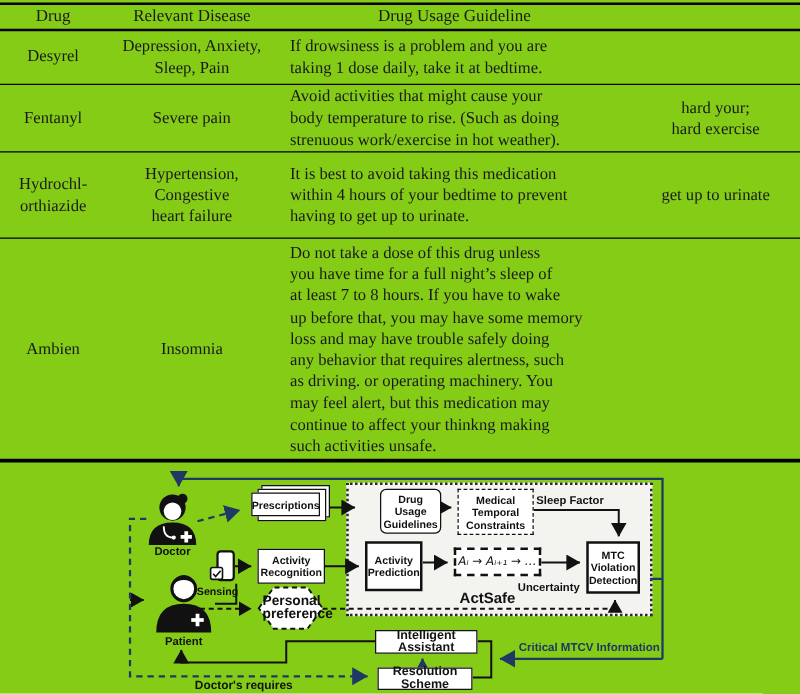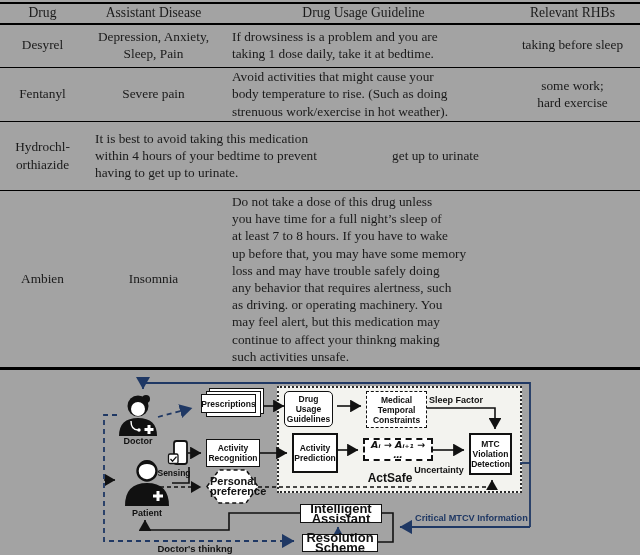--- a/index.html
+++ b/index.html
@@ -1,16 +1,16 @@
 <!DOCTYPE html>
 <html><head>
 <meta charset="utf-8">
 <style>
   html,body{margin:0;padding:0;background:#fff}
-  #app{position:relative;width:640px;height:555px;overflow:hidden;background:#a3a3a3;
+  #app{position:relative;width:640px;height:555px;overflow:hidden;background:#84cc16;
        font-family:"Liberation Serif",serif;color:#1a1a1a}
   .rule{position:absolute;left:0;width:640px;background:#000}
   .trow{position:absolute;left:0;width:640px;display:flex}
   .cell{display:flex;align-items:center;white-space:pre-line;font-size:13.3px;line-height:17.2px}
   .c1{width:85px;justify-content:center;text-align:center}
   .c2{width:137px;justify-content:center;text-align:center}
   .c3{width:283px;padding-left:10px;box-sizing:border-box;text-align:left}
   .c4{width:135px;justify-content:center;text-align:center}
   .hdr .cell{font-size:13.6px}
   .hdr .c3{justify-content:center;text-align:center;padding-left:0}
@@ -20,67 +20,68 @@
   #actsafe-region{position:absolute;left:277px;top:16px;width:245px;height:107px;
            border:2px dotted #2a2a2a;background:#f3f3ef;box-sizing:border-box}
   #wires{position:absolute;left:0;top:0;pointer-events:none}
   .box{position:absolute;background:#fff;border:1.5px solid #111;box-sizing:border-box;
        display:flex;align-items:center;justify-content:center;text-align:center;
        white-space:pre-line;font-weight:600;font-size:8.5px;line-height:10px;color:#111}
   .rounded{border-radius:5px;border-width:1.6px}
   .dashedbox{border-style:dashed;border-width:1.6px}
   .thick{border-width:2px}
   .formula{border-style:dashed;border-width:2.2px;font-style:italic;
-           font-family:"DejaVu Sans",sans-serif;font-weight:700;font-size:9.5px}
-  .wide{font-size:13px}
+           font-family:"DejaVu Sans",sans-serif;font-weight:400;font-size:9.5px}
+  .wide{font-size:10px}
   .lbl{position:absolute;font-size:9px;font-weight:600;color:#111;text-align:center;white-space:nowrap}
   .navytxt{color:#1f3864}
 </style>
 </head>
 <body>
 
 <div id="app">
 
   <div>
     <div class="rule" style="top:2px;height:2px"></div>
     <div class="rule" style="top:23px;height:1.6px"></div>
     <div class="rule" style="top:67px;height:1px"></div>
     <div class="rule" style="top:121px;height:1px"></div>
     <div class="rule" style="top:190px;height:1px"></div>
     <div class="rule" style="top:367px;height:3px"></div>
 
     <div class="trow hdr" style="top:2px;height:21px">
       <div class="cell c1">Drug</div>
-      <div class="cell c2">Assistant Disease</div>
+      <div class="cell c2">Relevant Disease</div>
       <div class="cell c3">Drug Usage Guideline</div>
-      <div class="cell c4">Relevant RHBs</div>
     </div>
 
     <div class="trow" style="top:23px;height:44px">
       <div class="cell c1">Desyrel</div>
       <div class="cell c2">Depression, Anxiety,
 Sleep, Pain</div>
       <div class="cell c3">If drowsiness is a problem and you are
 taking 1 dose daily, take it at bedtime.</div>
-      <div class="cell c4">taking before sleep</div>
     </div>
 
     <div class="trow" style="top:67px;height:54px">
       <div class="cell c1">Fentanyl</div>
       <div class="cell c2">Severe pain</div>
       <div class="cell c3">Avoid activities that might cause your
 body temperature to rise. (Such as doing
 strenuous work/exercise in hot weather).</div>
-      <div class="cell c4">some work;
+      <div class="cell c4">hard your;
 hard exercise</div>
     </div>
 
     <div class="trow" style="top:121px;height:69px">
       <div class="cell c1">Hydrochl-
 orthiazide</div>
+      <div class="cell c2">Hypertension,
+Congestive
+heart failure</div>
       <div class="cell c3">It is best to avoid taking this medication
 within 4 hours of your bedtime to prevent
 having to get up to urinate.</div>
       <div class="cell c4">get up to urinate</div>
     </div>
 
     <div class="trow" style="top:190px;height:178px">
       <div class="cell c1">Ambien</div>
       <div class="cell c2">Insomnia</div>
       <div class="cell c3">Do not take a dose of this drug unless
@@ -166,21 +167,21 @@
         <rect x="174" y="71" width="13" height="23" rx="2.5" fill="#fff" stroke="#111" stroke-width="1.8"></rect>
         <rect x="168.5" y="84" width="9.5" height="9.5" rx="1.5" fill="#fff" stroke="#111" stroke-width="1.3"></rect>
         <path d="M170.5 89 l2 2.2 l4 -4.6" stroke="#111" stroke-width="1.3" fill="none"></path>
       </g>
     </svg>
 
     <div class="box" style="left:209px;top:18px;width:55px;height:26px"></div>
     <div class="box" style="left:206px;top:21px;width:55px;height:26px"></div>
     <div class="box" style="left:201px;top:24px;width:55px;height:19px">Prescriptions</div>
 
-    <div class="box rounded" style="left:284px;top:21px;width:49px;height:36px">Drug Usage
+    <div class="box rounded" style="left:304px;top:21px;width:49px;height:36px">Drug Usage
 Guidelines</div>
 
     <div class="box dashedbox" style="left:366px;top:21px;width:61px;height:37px">Medical
 Temporal
 Constraints</div>
 
     <div class="box" style="left:206px;top:69px;width:54px;height:28px">Activity
 Recognition</div>
 
     <div class="box thick" style="left:292px;top:63px;width:46px;height:40px">Activity
@@ -199,15 +200,15 @@
     <div class="lbl" style="left:210px;top:106px;width:44px;font-size:11px;line-height:10px;white-space:pre-line">Personal
 preference</div>
 
     <div class="lbl" style="left:114px;top:66px;width:48px">Doctor</div>
     <div class="lbl" style="left:123px;top:138px;width:48px">Patient</div>
     <div class="lbl" style="left:154px;top:98px;width:40px;font-size:8.5px">Sensing</div>
     <div class="lbl" style="left:429px;top:25px;width:52px">Sleep Factor</div>
     <div class="lbl" style="left:412px;top:95px;width:54px">Uncertainty</div>
     <div class="lbl" style="left:364px;top:101px;width:52px;font-size:12px;font-weight:700">ActSafe</div>
     <div class="lbl navytxt" style="left:415px;top:143px;width:112px;font-size:9.2px">Critical MTCV Information</div>
-    <div class="lbl" style="left:152px;top:173px;width:86px;font-size:9.5px">Doctor's thinkng</div>
+    <div class="lbl" style="left:152px;top:173px;width:86px;font-size:9.5px">Doctor's requires</div>
   </div>
 </div>
 
 </body></html>

